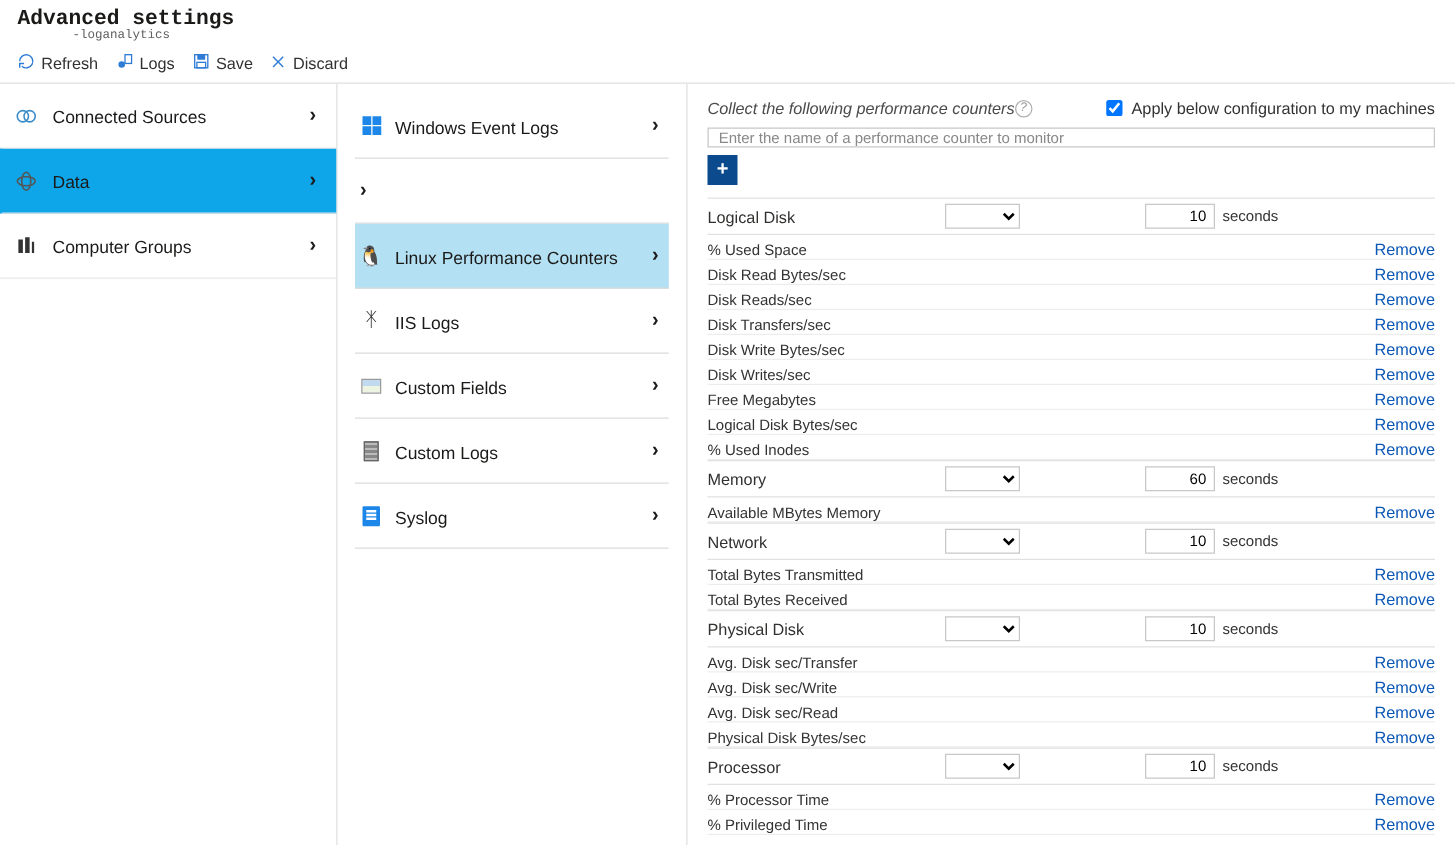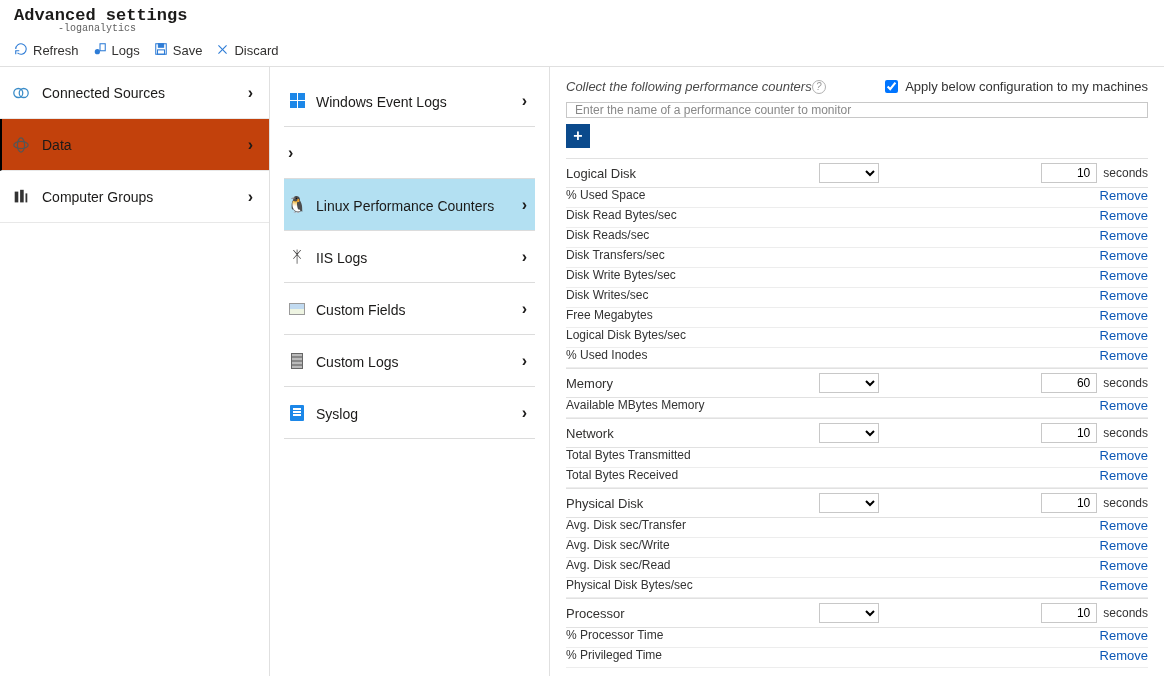--- a/index.html
+++ b/index.html
@@ -63,22 +63,22 @@
     border-bottom: 1px solid #e8e8e8;
     cursor: pointer;
     justify-content: space-between;
   }
   .nav-item .left {
     display: flex;
     align-items: center;
     gap: 12px;
   }
   .nav-item.selected {
-    background: #c2410c;
-    border-left: 2px solid #000000;
+    background: #0ea5e9;
+    border-left: 2px solid #0ea5e9;
     padding-left: 10px;
   }
   .nav-item .label {
     font-size: 14px;
     color: #1b1a19;
   }
   .chev { font-size: 16px; color: #1b1a19; font-weight: 600; }
 
   
   .pane-mid {
@@ -189,36 +189,35 @@
   }
   .col-name { width:190px; }
   .col-inst { width:160px; }
   .col-interval { flex:1; }
   .group-row {
     display:flex;
     align-items:center;
     border-top:1px solid #e1e1e1;
     border-bottom:1px solid #e1e1e1;
     height:30px;
-    justify-content:space-between;
   }
   .group-row + .child + .group-row,
   .group-row ~ .group-row { border-top:1px solid #e1e1e1; }
   .group-row .gname { width:190px; font-size:13px;}
   .inst-select {
     width:60px;height:20px;border:1px solid #c8c8c8;font-size:11px;background:#fff;padding:0 2px;
   }
   .interval-box { display:flex; align-items:center; gap:6px; }
   .interval-input {
     width:56px;height:20px;border:1px solid #c8c8c8;text-align:right;padding:0 6px;font-size:12px;
   }
   .sec-label { font-size:12px; color:#333;}
   .child-row {
     display:flex;
-    align-items:flex-start;
+    align-items:flex-end;
     justify-content:space-between;
     border-bottom:1px solid #ededed;
     height:20px;
     font-size:12px;
   }
   .child-row .cname { color:#333; }
   .remove-link { color:#0b57b5; font-size:13px; cursor:pointer;}
 </style>
 </head>
 <body>

